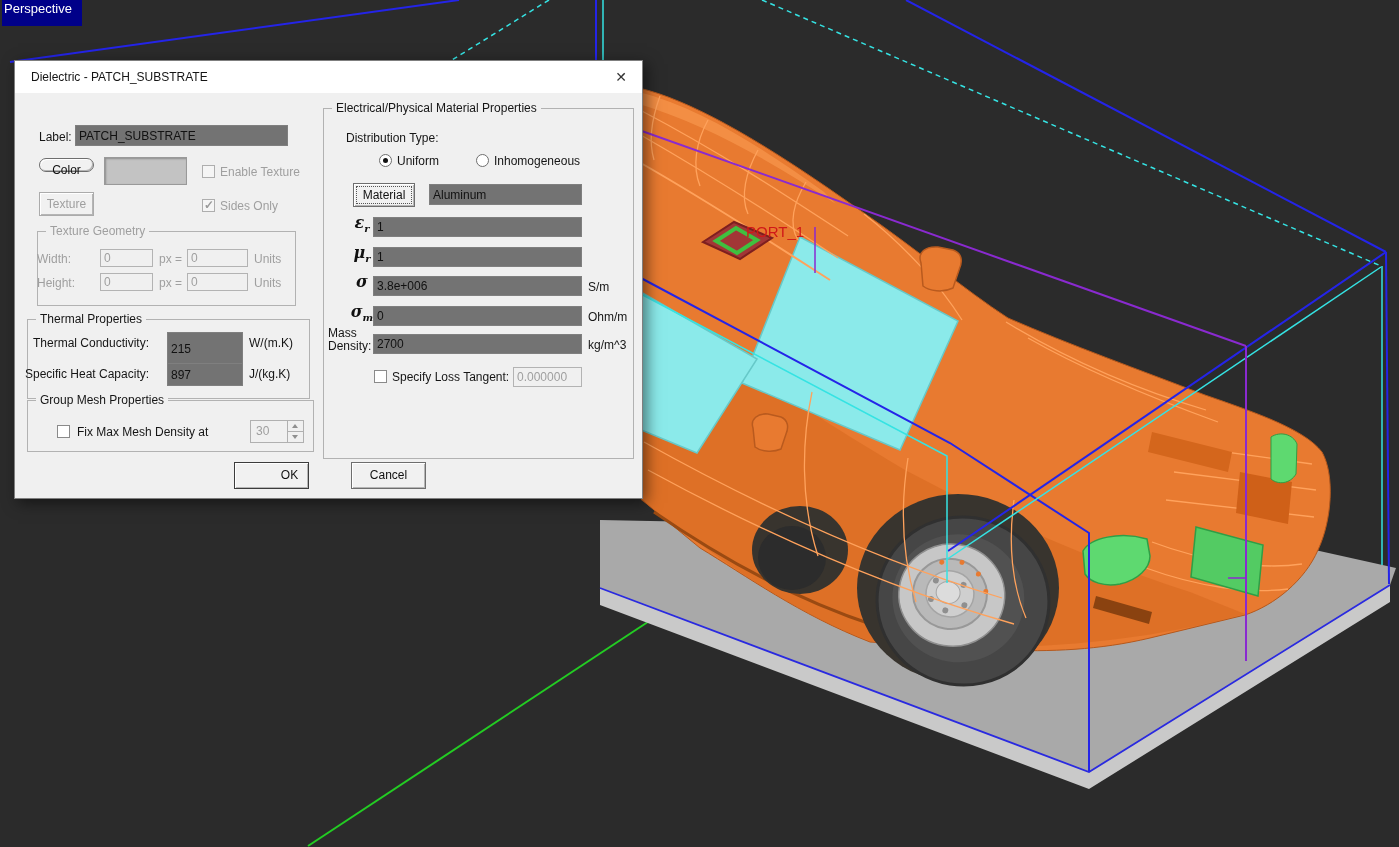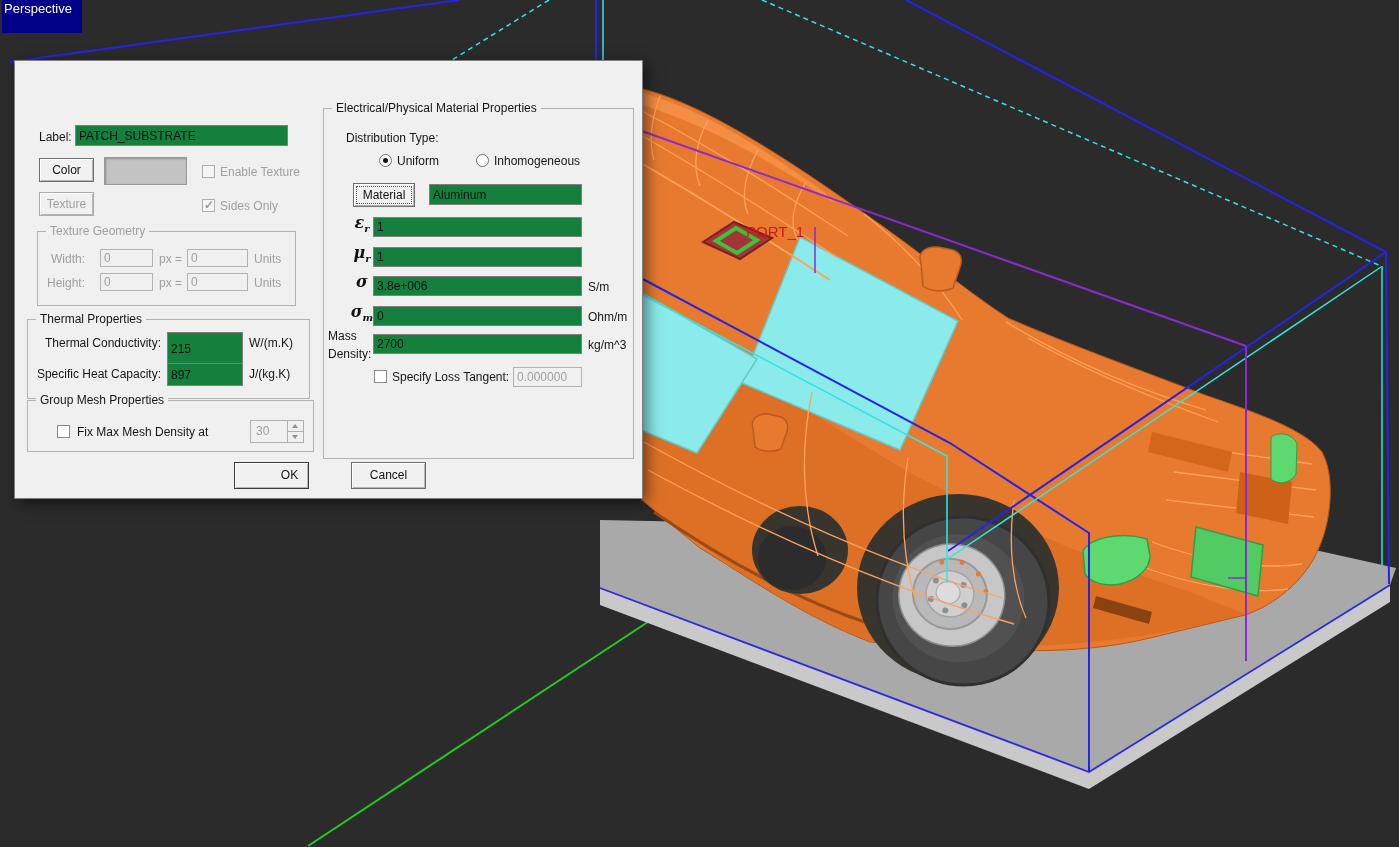--- a/index.html
+++ b/index.html
@@ -2,37 +2,37 @@
 <html><head>
 <meta charset="utf-8">
 <style>
   html,body{margin:0;padding:0;background:#1a1a1a;}
   .stage{position:relative;width:1399px;height:847px;background:#2b2b2b;overflow:hidden;
          font-family:"Liberation Sans",sans-serif;}
   svg.scene{position:absolute;left:0;top:0;}
 
   
   .persp{position:absolute;left:2px;top:0;background:#000089;color:#fff;font-size:13px;
-         padding:1px 10px 17px 2px;}
+         padding:1px 10px 10px 2px;}
 
   
   .dlg{position:absolute;left:14px;top:60px;width:627px;height:437px;background:#f0f0f0;
        border:1px solid #7f7f7f;box-shadow:4px 4px 14px rgba(0,0,0,.5);font-size:12px;color:#151515;}
   .titlebar{position:absolute;left:0;top:0;right:0;height:32px;background:#ffffff;}
   .title{position:absolute;left:16px;top:9px;font-size:12px;white-space:nowrap;}
   .close{position:absolute;right:2px;top:2px;width:38px;height:28px;text-align:center;
          line-height:28px;font-size:14px;color:#333;cursor:default;}
 
   .grp{position:absolute;border:1px solid #b2b2b2;}
   .leg{position:absolute;top:-8px;left:8px;background:#f0f0f0;padding:0 4px;white-space:nowrap;font-size:12px;}
   .dis{color:#9f9f9f;}
   .lbl{position:absolute;white-space:nowrap;}
-  .rt{text-align:right;}
-
-  .fld{position:absolute;border:1px solid #7f7f7f;background:#15803d;color:#111;
+  .rt{}
+
+  .fld{position:absolute;border:1px solid #7f7f7f;background:#737373;color:#111;
        font:12px "Liberation Sans",sans-serif;padding:0 3px;box-sizing:border-box;}
   .fld.dis{border-color:#b3b3b3;background:#f0f0f0;color:#9f9f9f;}
 
   .btn{position:absolute;background:#f1f1f1;border:1px solid #6e6e6e;color:#111;
        box-shadow:inset 1px 1px 0 #ffffff, inset -1px -1px 0 #b5b5b5;
        font:12px "Liberation Sans",sans-serif;text-align:center;cursor:default;box-sizing:border-box;}
   .btn.dis{color:#9f9f9f;border-color:#ababab;}
   .btn.def{border:1px solid #3c3c3c;padding-left:36px;}
   .btn.dotted{outline:1px dotted #555;outline-offset:-4px;}
 
@@ -56,21 +56,21 @@
   .sparr::after{content:"";position:absolute;left:4px;}
   .sparr.up::after{top:3px;border-left:3px solid transparent;border-right:3px solid transparent;
                    border-bottom:4px solid #8f8f8f;}
   .sparr.dn::after{top:3px;border-left:3px solid transparent;border-right:3px solid transparent;
                    border-top:4px solid #8f8f8f;}
 
   .sym{position:absolute;width:26px;text-align:center;font-family:"DejaVu Serif",serif;
        font-style:italic;font-weight:bold;font-size:16px;color:#111;}
   .sym sub{font-size:10px;}
   .note{position:absolute;line-height:15px;font-size:12px;}
-  .mass{position:absolute;line-height:18px;}
+  .mass{position:absolute;line-height:13px;}
 </style>
 </head>
 <body>
 
 <div class="stage">
 
   <svg class="scene" width="1399" height="847" viewBox="0 0 1399 847">
 
     <rect x="0" y="0" width="1399" height="847" fill="#2b2b2b"></rect>
 
@@ -195,24 +195,28 @@
         <line x1="1246" y1="346" x2="1246" y2="661"></line>
         <line x1="1228" y1="578" x2="1247" y2="578" stroke-width="1.5"></line>
         <line x1="815" y1="227" x2="815" y2="273" stroke-width="1.5"></line>
       </g>
     </g>
   </svg>
 
   <div class="persp">Perspective</div>
 
   <div class="dlg">
+    <div class="titlebar">
+      <div class="title">Dielectric - PATCH_SUBSTRATE</div>
+      <div class="close">✕</div>
+    </div>
 
     <div class="lbl" style="left:24px;top:69px;">Label:</div>
     <input class="fld" style="left: 60px; top: 64px; width: 213px; height: 21px;" value="PATCH_SUBSTRATE">
-    <div class="btn" style="left:24px;top:97px;width:55px;height:24px;line-height:22px;">Color</div>
+    <div class="btn" style="left:24px;top:97px;width:55px;height:14px;line-height:22px;border-radius:10px;">Color</div>
     <div class="swatch" style="left:89px;top:96px;width:81px;height:26px;"></div>
     <div class="cb dis" style="left:187px;top:104px;"></div>
     <div class="lbl dis" style="left:205px;top:104px;">Enable Texture</div>
     <div class="btn dis" style="left:24px;top:131px;width:55px;height:24px;line-height:22px;">Texture</div>
     <div class="cb dis checked" style="left:187px;top:138px;"></div>
     <div class="lbl dis" style="left:205px;top:138px;">Sides Only</div>
 
     <div class="grp" style="left:22px;top:170px;width:257px;height:73px;">
       <div class="leg dis">Texture Geometry</div>
     </div>

